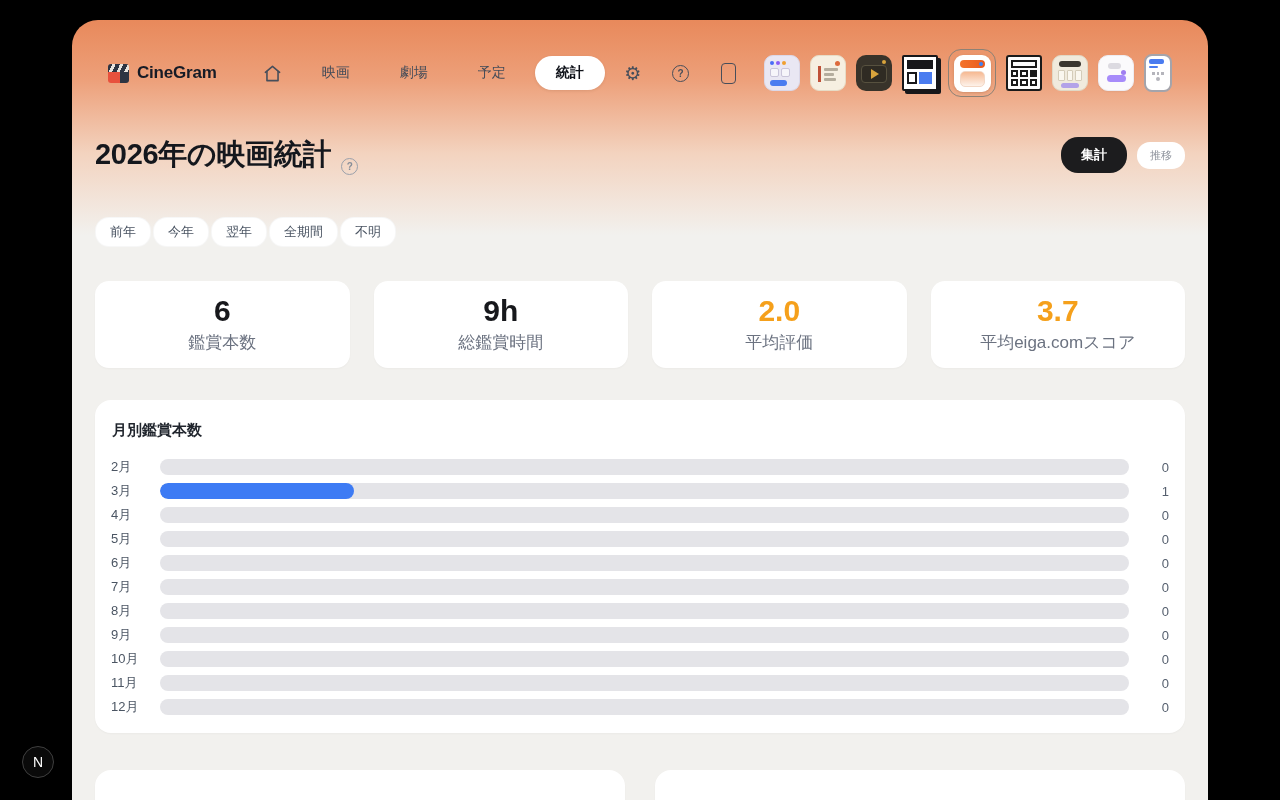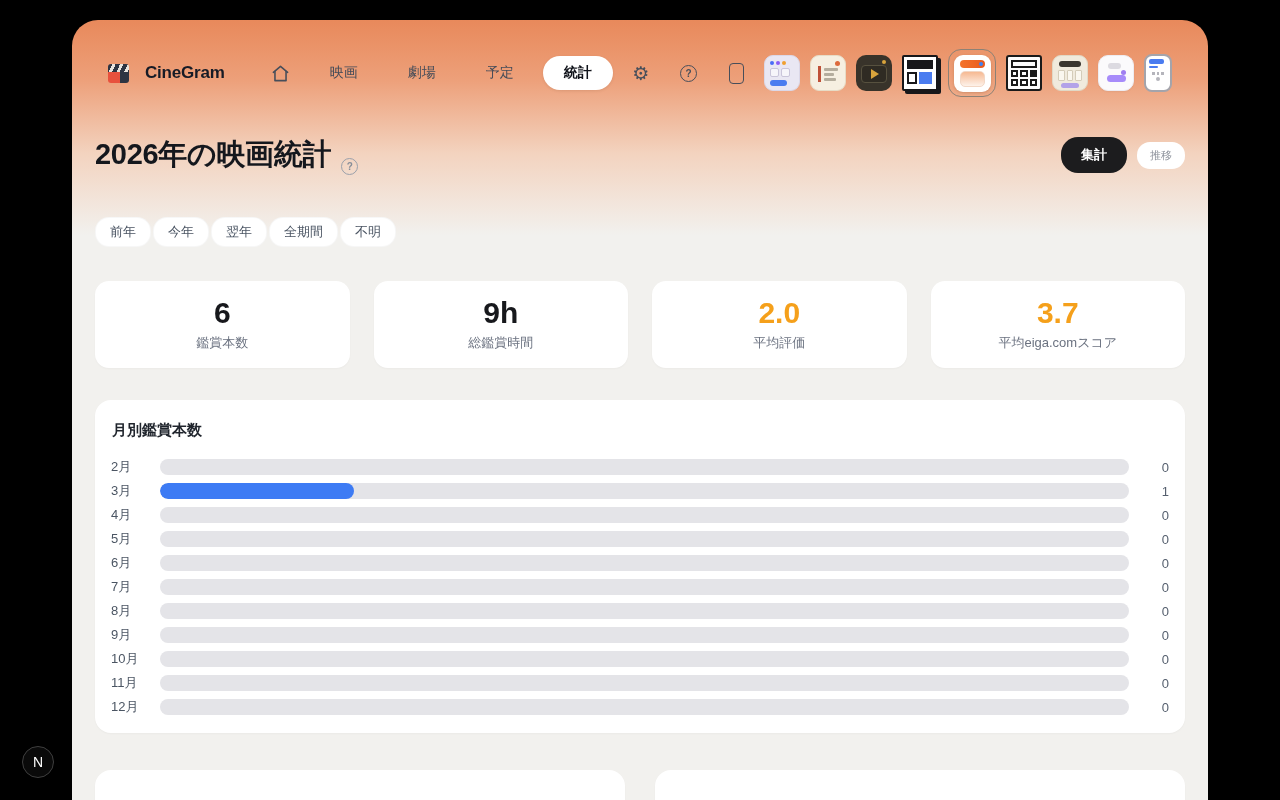--- a/index.html
+++ b/index.html
@@ -10,21 +10,21 @@
   .window {
     position:absolute; left:72px; top:20px; width:1136px; height:780px;
     border-radius:26px 26px 0 0; overflow:hidden;
     background:
       linear-gradient(180deg,#e8895b 0%, #eda07a 28%, #f3d3bf 62%, rgba(242,241,238,0) 100%) top/100% 215px no-repeat,
       #f2f1ee;
   }
 
   
   .navbar { height:40px; margin:33px 36px 0 36px; display:flex; align-items:center; }
-  .brand { display:flex; align-items:center; gap:16px; margin-right:36px; }
+  .brand { display:flex; align-items:center; gap:8px; margin-right:36px; }
   .clapper { width:21px; height:19px; border-radius:3px; overflow:hidden; position:relative; }
   .clapper .top { height:8px; background:repeating-linear-gradient(115deg,#2d3442 0 4px,#e8e4de 4px 7px); }
   .clapper .bottom { height:11px; background:linear-gradient(90deg,#e8513d 0 55%, #2d3442 55% 100%); }
   .brand-name { font-size:17px; font-weight:700; color:#161b26; letter-spacing:-0.2px; }
   .nav-items { display:flex; align-items:center; gap:8px; }
   .nav-icon-btn { width:40px; height:34px; display:flex; align-items:center; justify-content:center; cursor:pointer; }
   .nav-link { font-size:14px; color:#434b58; padding:8px 21px; border-radius:17px; cursor:pointer; }
   .nav-link.active { background:#fff; color:#10131a; font-weight:700; box-shadow:0 1px 3px rgba(90,50,20,.12); }
   .gear-glyph { font-size:19px; color:#474e5a; line-height:1; }
   .help-circle { width:17px; height:17px; border:1.6px solid #474e5a; border-radius:50%;
@@ -105,21 +105,21 @@
 
   .chips { margin-top:42px; display:flex; gap:2px; }
   .chip { background:#fff; color:#4b5563; font-size:13px; padding:5px 14px; border-radius:14px; cursor:pointer;
     border:1px solid rgba(0,0,0,.03); }
 
   .stats { margin-top:34px; display:grid; grid-template-columns:repeat(4,1fr); gap:24px; }
   .stat-card { background:#fff; border-radius:14px; height:87px; display:flex; flex-direction:column;
     align-items:center; justify-content:center; box-shadow:0 1px 2px rgba(0,0,0,.03); }
   .stat-value { font-size:30px; font-weight:700; color:#17181c; line-height:1.05; }
   .stat-value.accent { color:#f5a01b; }
-  .stat-label { font-size:13px; color:#6b7280; margin-top:5px; }
+  .stat-label { font-size:17px; color:#6b7280; margin-top:5px; }
 
   .chart-card { margin-top:32px; background:#fff; border-radius:16px; padding:21px 16px 14px 16px;
     box-shadow:0 1px 2px rgba(0,0,0,.03); }
   .chart-title { font-size:15px; font-weight:600; color:#1f242c; margin-left:1px; }
   .chart-rows { margin-top:15px; }
   .chart-row { display:flex; align-items:center; height:24px; }
   .chart-label { width:49px; font-size:13px; color:#4b5563; }
   .chart-track { flex:1; height:16px; border-radius:8px; background:#e4e4e8; overflow:hidden; }
   .chart-fill { height:100%; border-radius:8px; }
   .chart-value { width:40px; text-align:right; font-size:13px; color:#555f6e; }

